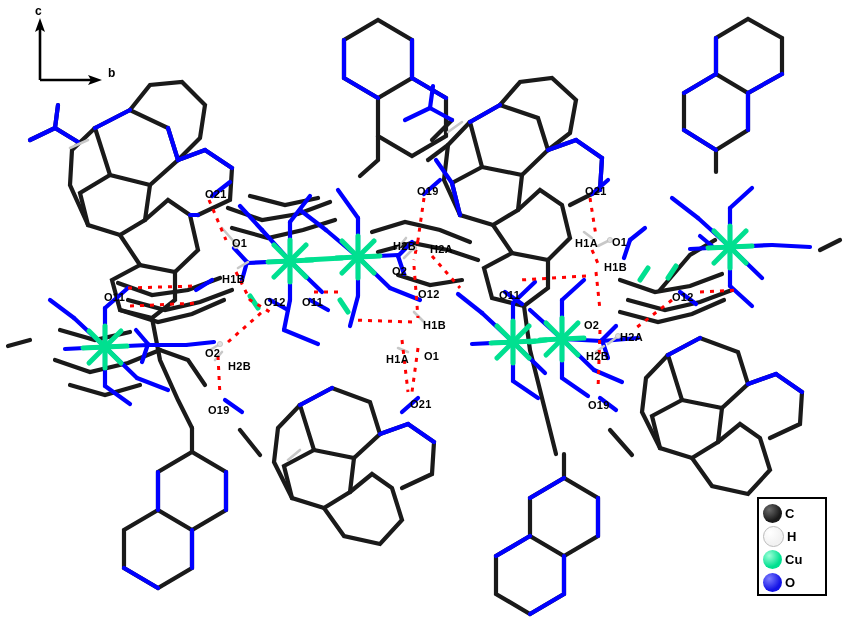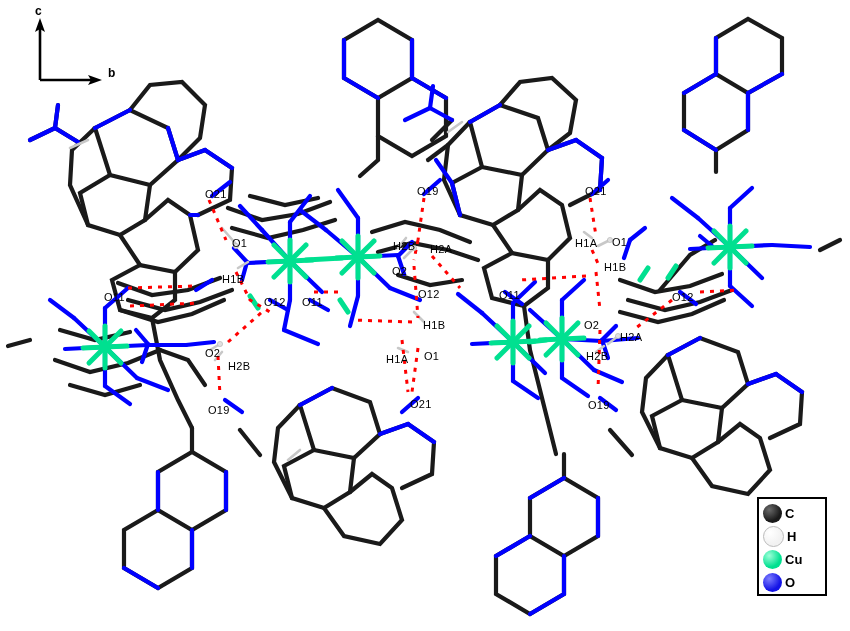--- a/index.html
+++ b/index.html
@@ -22,21 +22,21 @@
     position: absolute;
     left: 0;
     top: 0;
     width: 850px;
     height: 631px;
   }
   .atom-label {
     position: absolute;
     font-family: "Liberation Sans", sans-serif;
     font-size: 11px;
-    font-weight: normal;
+    font-weight: bold;
     color: #000000;
     white-space: nowrap;
     letter-spacing: 0.3px;
     line-height: 1;
     user-select: none;
   }
   #axis-indicator {
     position: absolute;
     left: 20px;
     top: 8px;

